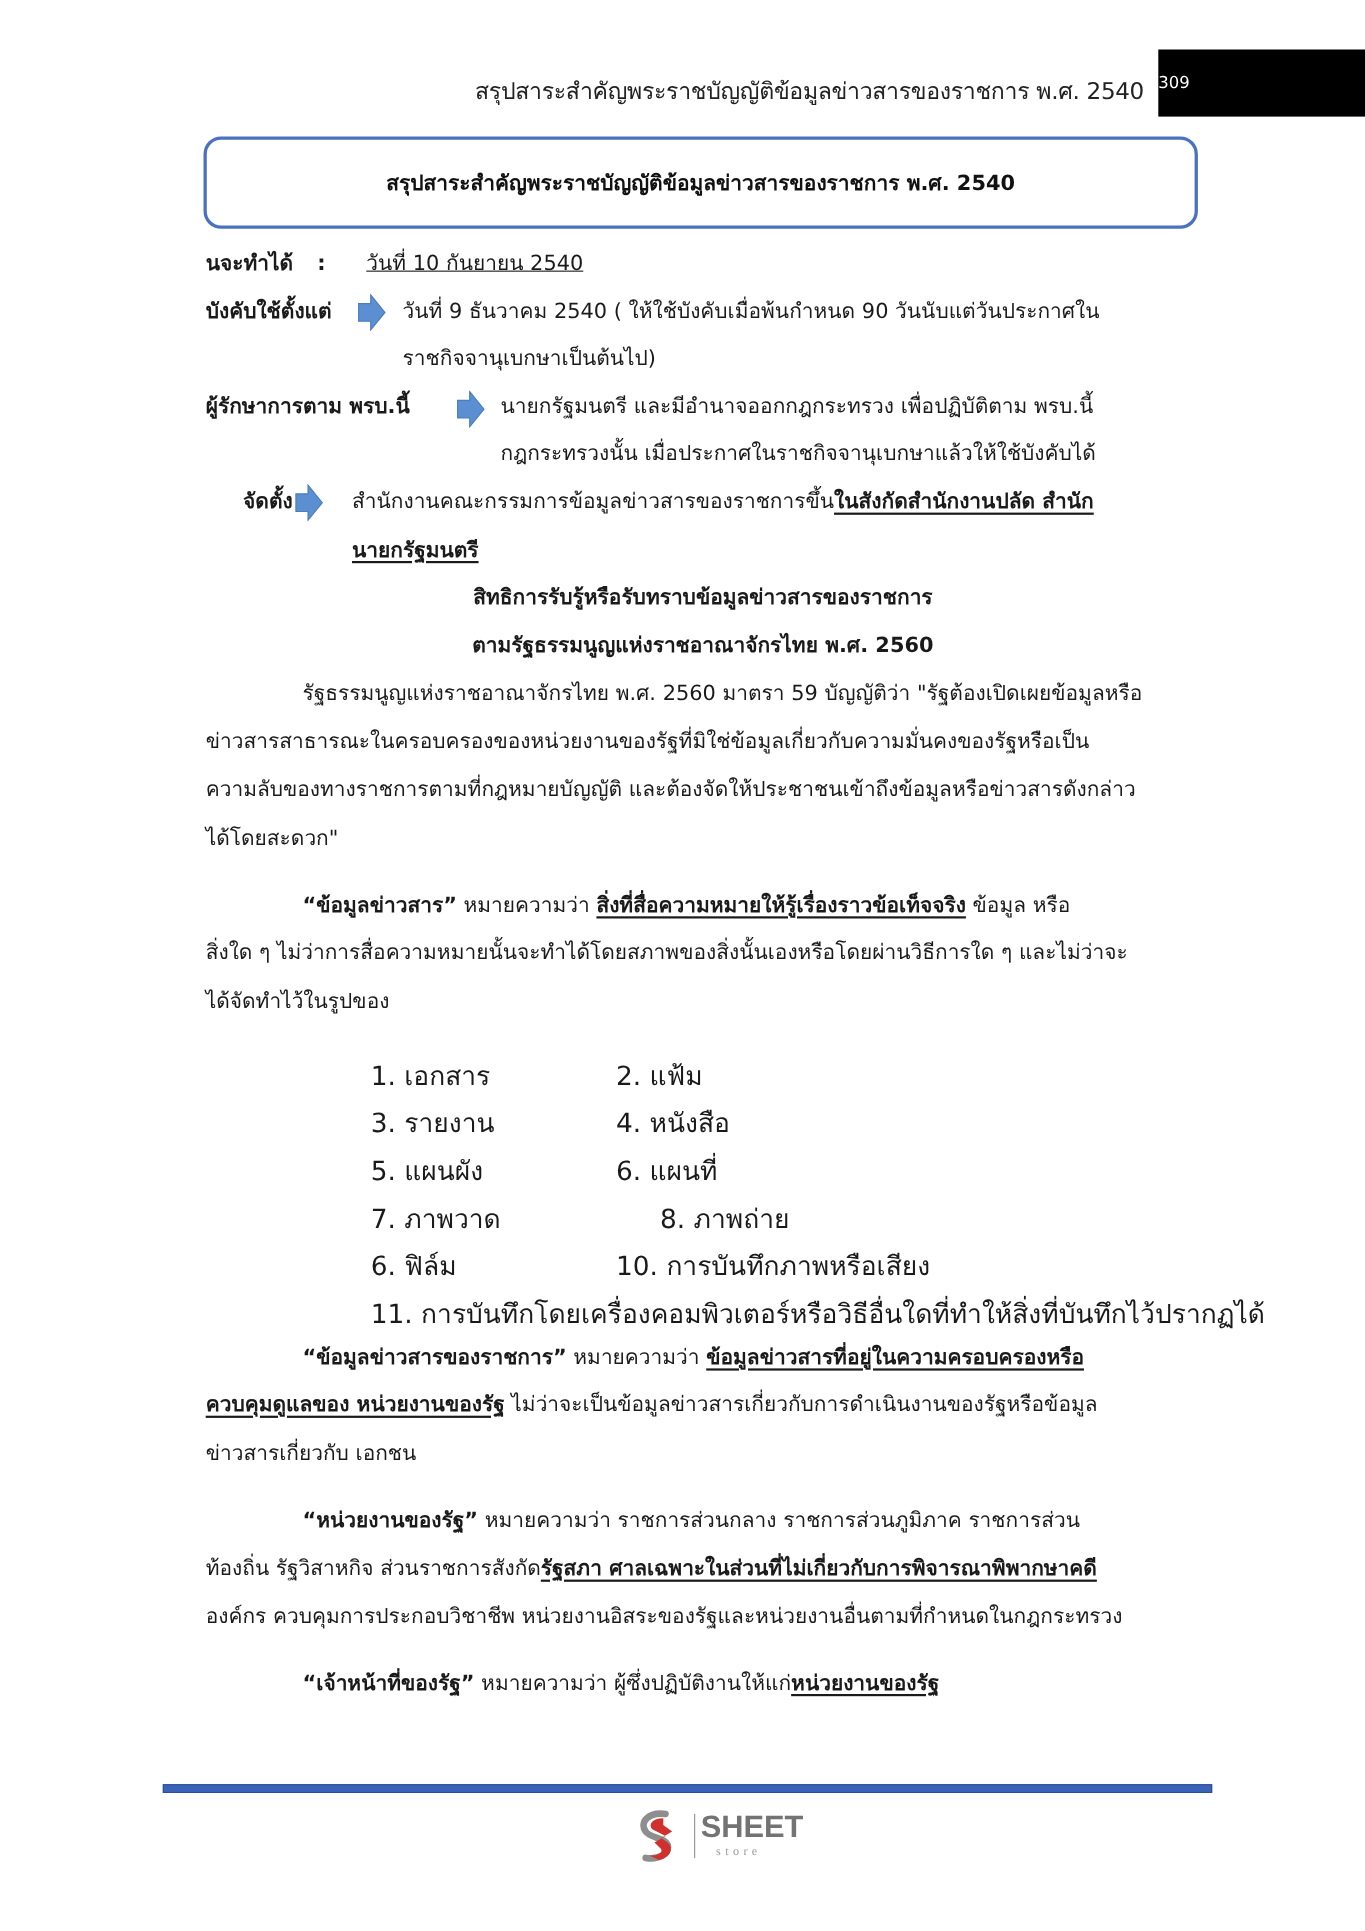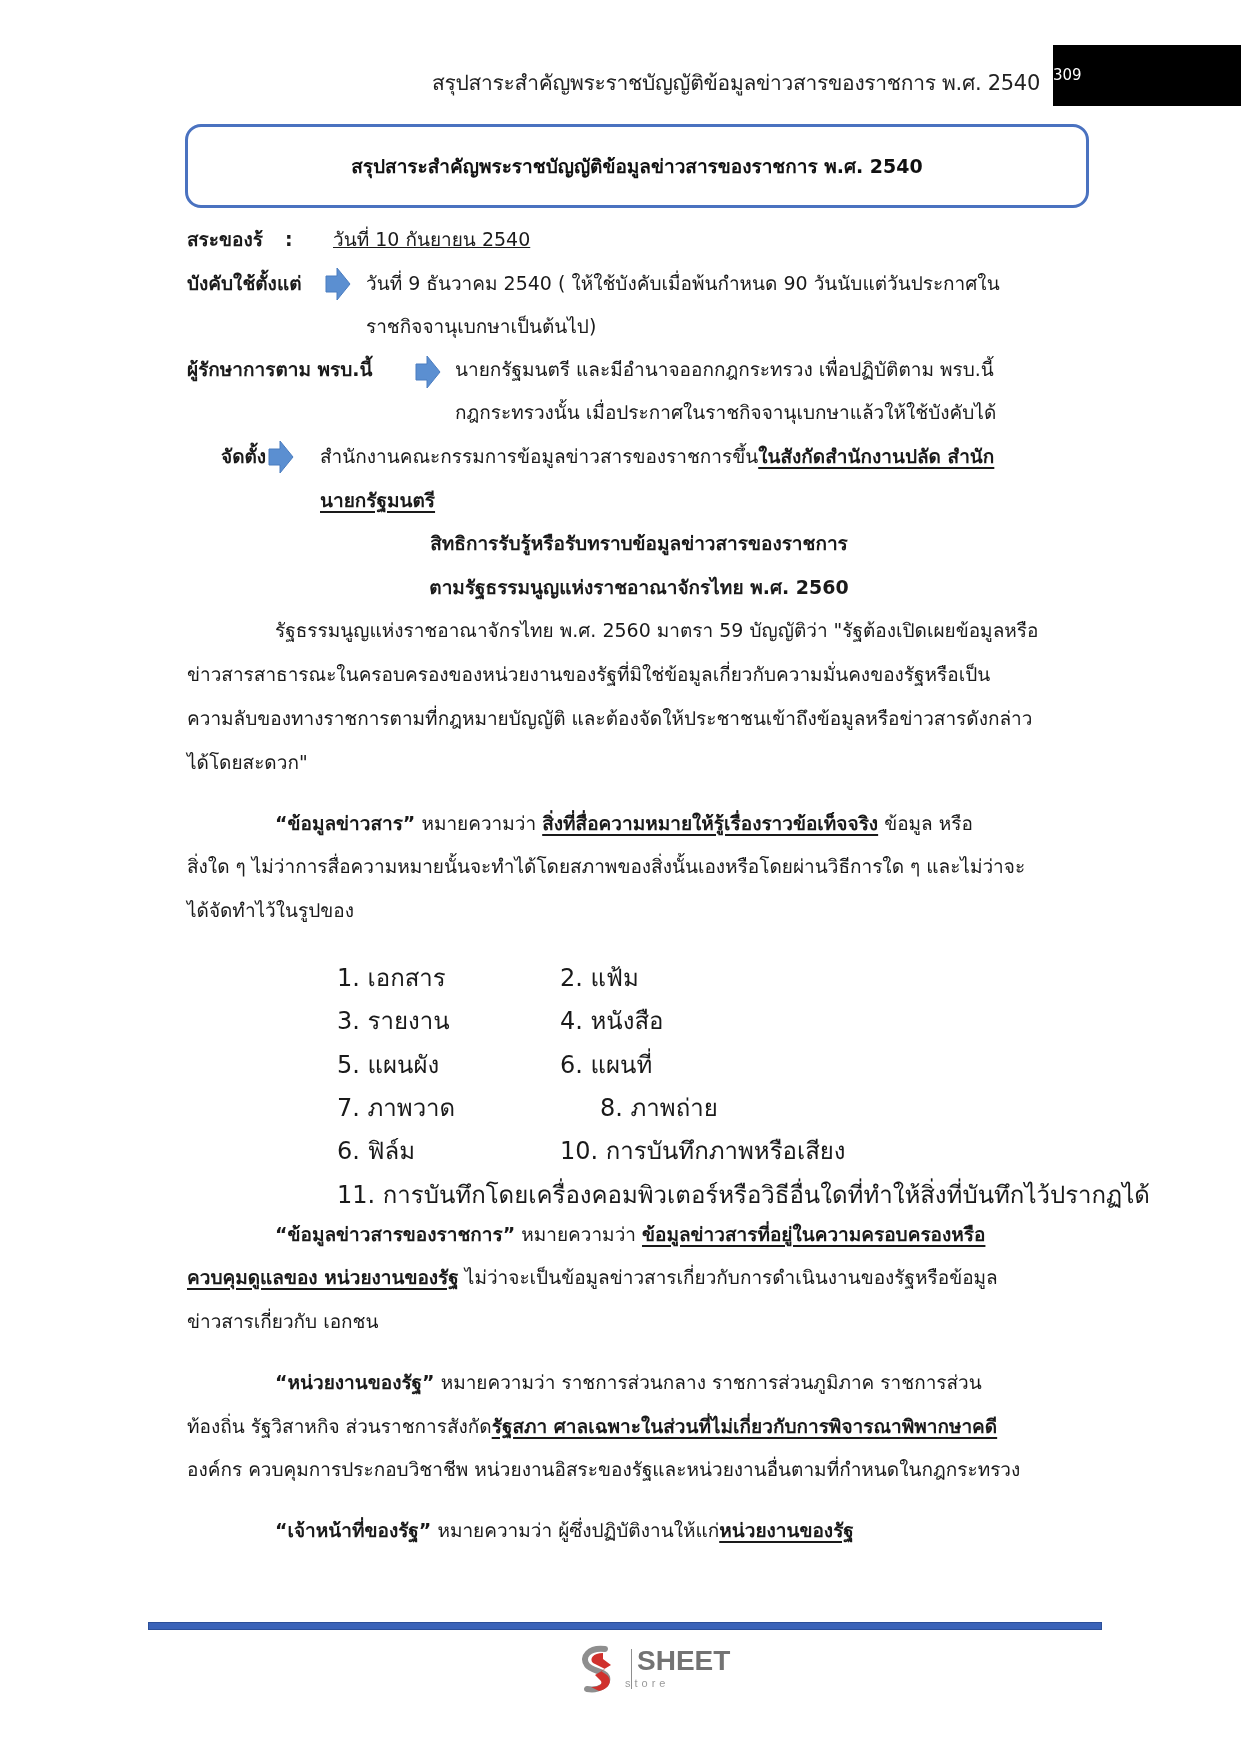--- a/index.html
+++ b/index.html
@@ -41,21 +41,21 @@
 <body>
 
 <div class="abs hdr-title">สรุปสาระสำคัญพระราชบัญญัติข้อมูลข่าวสารของราชการ พ.ศ. 2540</div>
 <div class="abs page-box">309</div>
 
 <div class="abs title-box">
   <span>สรุปสาระสำคัญพระราชบัญญัติข้อมูลข่าวสารของราชการ พ.ศ. 2540</span>
 </div>
 
 <div class="abs line" style="left:187px; top:226px;">
-  <span class="b">สระของร้</span>
+  <span class="b">นจะทำได้</span>
   <span class="b" style="margin-left:16px;">:</span>
 </div>
 <div class="abs line" style="left:333px; top:226px;text-decoration:underline;">วันที่ 10 กันยายน 2540</div>
 
 <div class="abs line b" style="left:187px; top:270px;">บังคับใช้ตั้งแต่</div>
 <svg class="abs arrow" style="left:325px; top:267px;" viewBox="0 0 26 34">
     <polygon points="1,9 12,9 12,1 25,17 12,33 12,25 1,25" fill="#5b8fd1" stroke="#4a7cbf" stroke-width="1"></polygon>
   </svg>
 <div class="abs line" style="left:366px; top:270px;">วันที่  9 ธันวาคม 2540 ( ให้ใช้บังคับเมื่อพ้นกำหนด 90 วันนับแต่วันประกาศใน</div>
 <div class="abs line" style="left:366px; top:313px;">ราชกิจจานุเบกษาเป็นต้นไป)</div>
@@ -123,14 +123,14 @@
 </div>
 
 <div class="abs footer-bar"></div>
 <div class="abs logo">
   <svg width="48" height="50" viewBox="0 0 48 50" style="position:absolute; left:0; top:0;">
     <path d="M30 4 C14 2 6 12 12 20 C16 26 30 26 32 32 C34 40 24 46 12 44" fill="none" stroke="#8e8e8e" stroke-width="6" stroke-linecap="round"></path>
     <path d="M28 8 C18 8 14 14 18 18 L30 24 L20 30 L26 36 C28 40 22 42 16 42 L24 46 C34 44 38 36 32 30 L26 26 L36 20 L28 14 Z" fill="#d0312d"></path>
   </svg>
   <div style="position:absolute; left:56px; top:4px; width:1px; height:40px; background:#8e8e8e;"></div>
   <div class="logo-text" style="position:absolute; left:62px; top:0px;">SHEET</div>
-  <div class="logo-sub" style="position:absolute; left:50px; top:32px;">store</div>
+  <div class="logo-sub" style="position:absolute; left:76px; top:32px;font-family:Liberation Serif, serif;">store</div>
 </div>
 
 </body></html>

